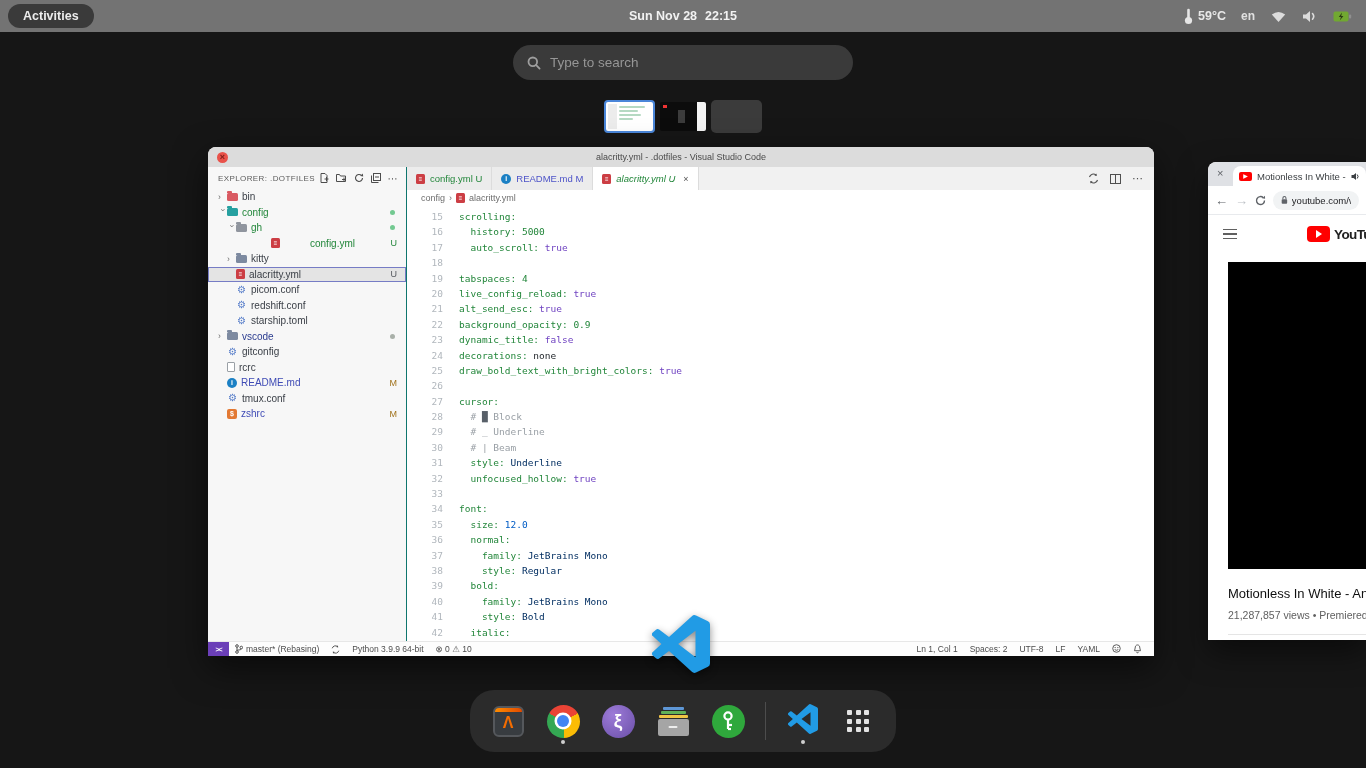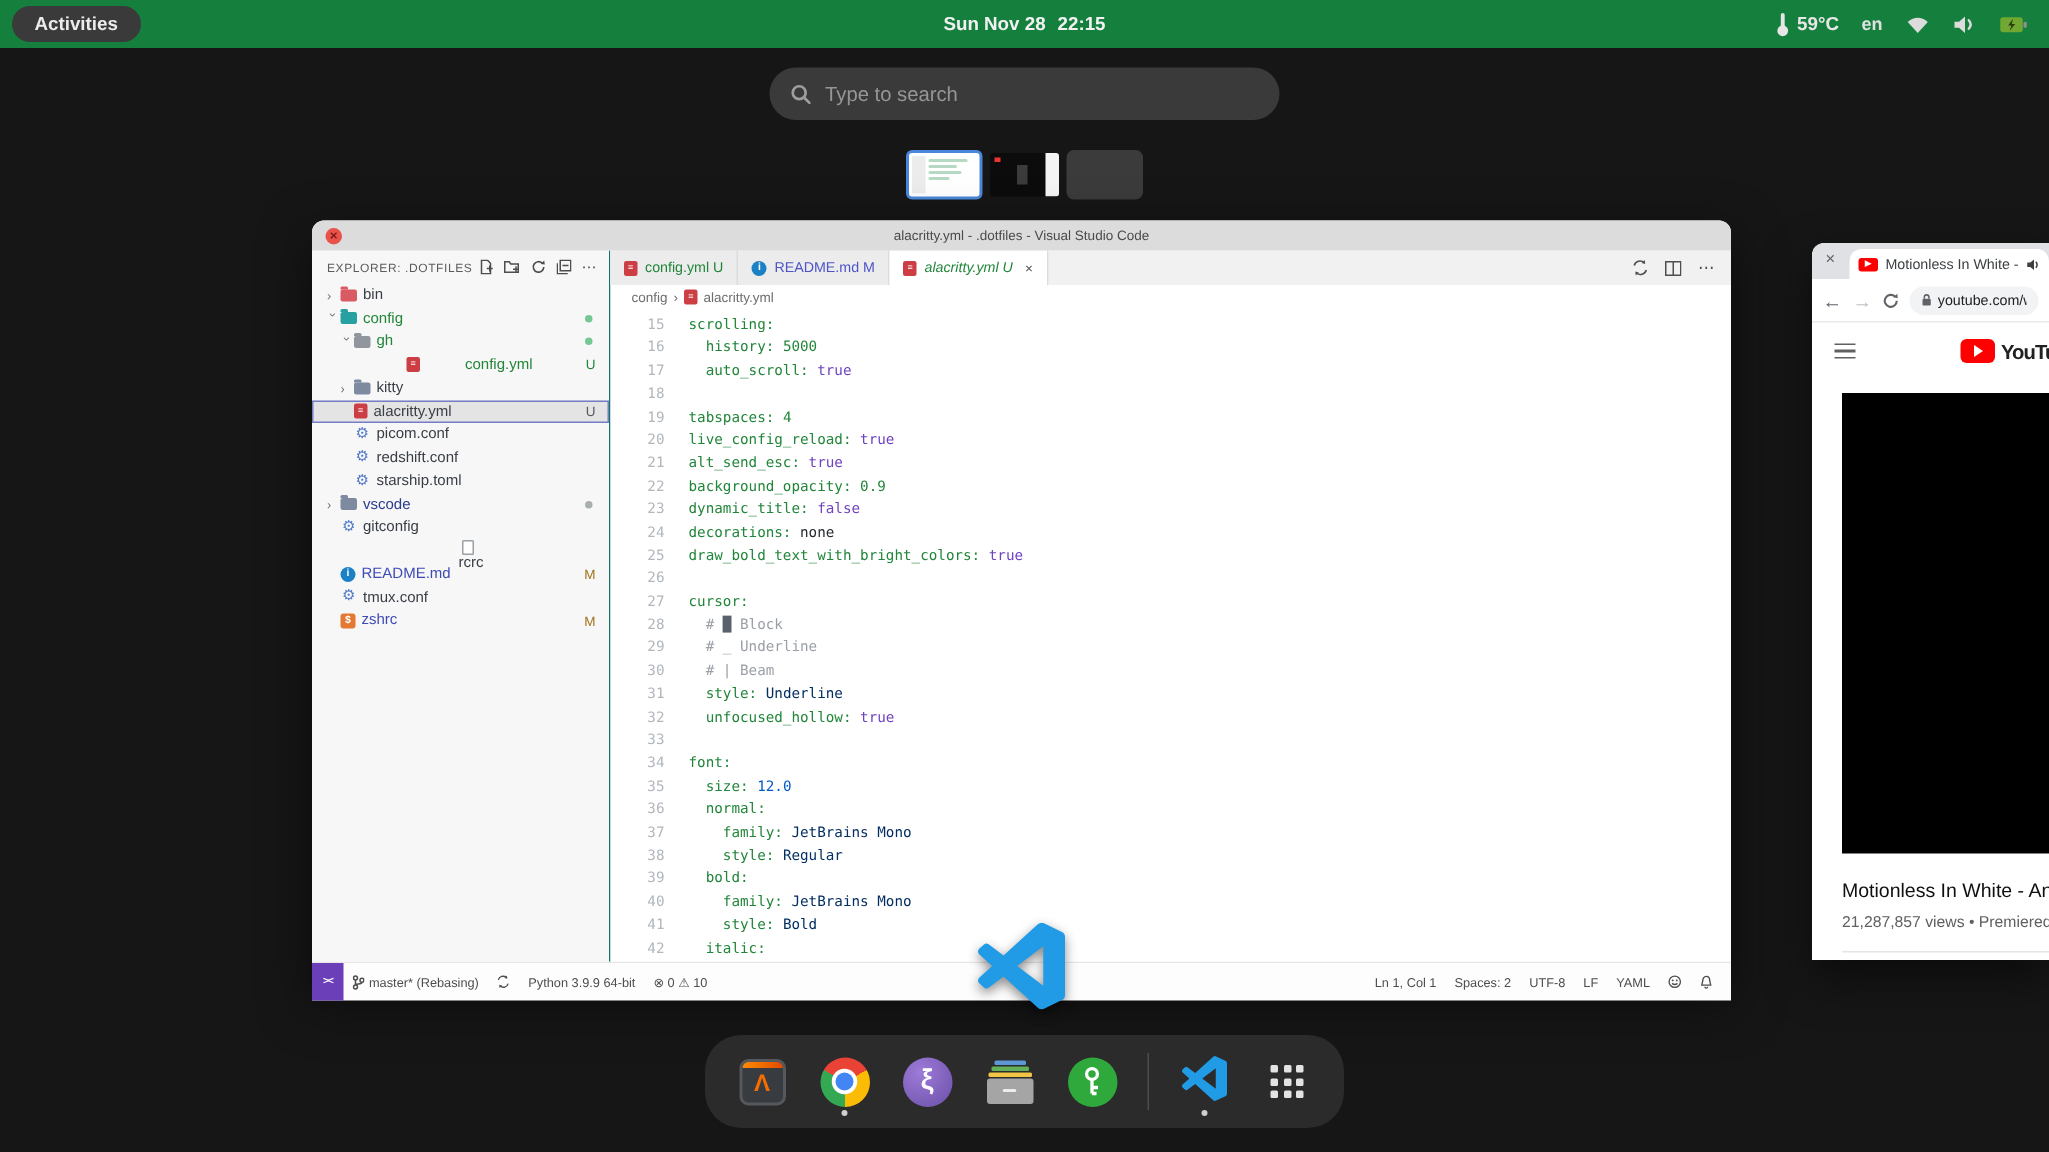--- a/index.html
+++ b/index.html
@@ -1,20 +1,20 @@
 <!DOCTYPE html>
 <html><head>
 <meta charset="utf-8">
 <style>
   * { margin:0; padding:0; box-sizing:border-box; }
   html,body { width:1366px; height:768px; overflow:hidden; background:#161616;
     font-family:"Liberation Sans", sans-serif; }
 
   
-  .topbar { position:absolute; left:0; top:0; width:1366px; height:32px; background:#15803d;
+  .topbar { position:absolute; left:0; top:0; width:1366px; height:32px; background:#737373;
     display:flex; align-items:center; color:#e8e8e8; }
   .activities { margin-left:8px; background:#3a3a3a; color:#ececec; border-radius:15px;
     padding:5px 15px; font-size:12.5px; font-weight:bold; }
   .clock { position:absolute; left:50%; transform:translateX(-50%); font-size:12.5px;
     font-weight:bold; color:#f2f2f2; display:flex; gap:8px; }
   .tb-right { margin-left:auto; display:flex; align-items:center; gap:15px; padding-right:14px; }
   .tb-temp { display:flex; align-items:center; gap:5px; font-size:12.5px; font-weight:bold; }
   .tb-layout { font-size:12px; font-weight:bold; color:#e0e0e0; }
 
   
@@ -84,21 +84,21 @@
   .ln { width:36px; text-align:right; color:#b1b7bd; flex:none; }
   .code-txt { padding-left:16px; }
   .tk-k  { color:#22863a; }
   .tk-n  { color:#22863a; }
   .tk-nb { color:#005cc5; }
   .tk-b  { color:#6f42c1; }
   .tk-s  { color:#032f62; }
   .tk-p  { color:#24292e; }
   .tk-c  { color:#9aa0a6; }
   .tk-cb { color:#586069; }
-  .vs-status { height:26px; background:#fdfdfd; border-top:1px solid #e7e7e7; display:flex;
+  .vs-status { height:15px; background:#fdfdfd; border-top:1px solid #e7e7e7; display:flex;
     align-items:center; font-size:8.5px; color:#4d4d4d; }
   .remote-block { width:21px; height:100%; background:#6b3fb8; color:#fff; display:flex;
     align-items:center; justify-content:center; font-size:7px; font-weight:bold; letter-spacing:-1px; }
   .st-item { display:flex; align-items:center; gap:3px; margin:0 6px; white-space:nowrap; }
   .st-right { margin-left:auto; display:flex; align-items:flex-start; padding-right:6px; }
   .vsc-biglogo { position:absolute; left:50%; bottom:-17px; transform:translateX(-50%);
     width:58px; height:58px; filter:drop-shadow(0 3px 4px rgba(0,0,0,.45)); z-index:6; }
 
   
   .chrome { position:absolute; left:1208px; top:162px; width:158px; height:478px; background:#fff;
@@ -311,21 +311,21 @@
             <span class="chev">›</span>
             <span class="ic-folder" style="background: rgb(125, 138, 160);"></span>
             <span class="t-label" style="color: rgb(43, 60, 143);">vscode</span>
             <span class="t-dot" style="background: rgb(169, 176, 169);"></span>
           </div>
           <div class="tree-row" style="padding-left: 10px;">
             <span class="chev"></span>
             <span class="ic-gear">⚙</span>
             <span class="t-label">gitconfig</span>
           </div>
-          <div class="tree-row" style="padding-left: 10px; flex-direction: column;">
+          <div class="tree-row" style="padding-left: 10px;">
             <span class="chev"></span>
             <span class="ic-file"></span>
             <span class="t-label">rcrc</span>
           </div>
           <div class="tree-row" style="padding-left: 10px;">
             <span class="chev"></span>
             <span class="ic-info">i</span>
             <span class="t-label" style="color: rgb(63, 75, 181);">README.md</span>
             <span class="t-badge" style="color: rgb(161, 115, 28);">M</span>
           </div>

